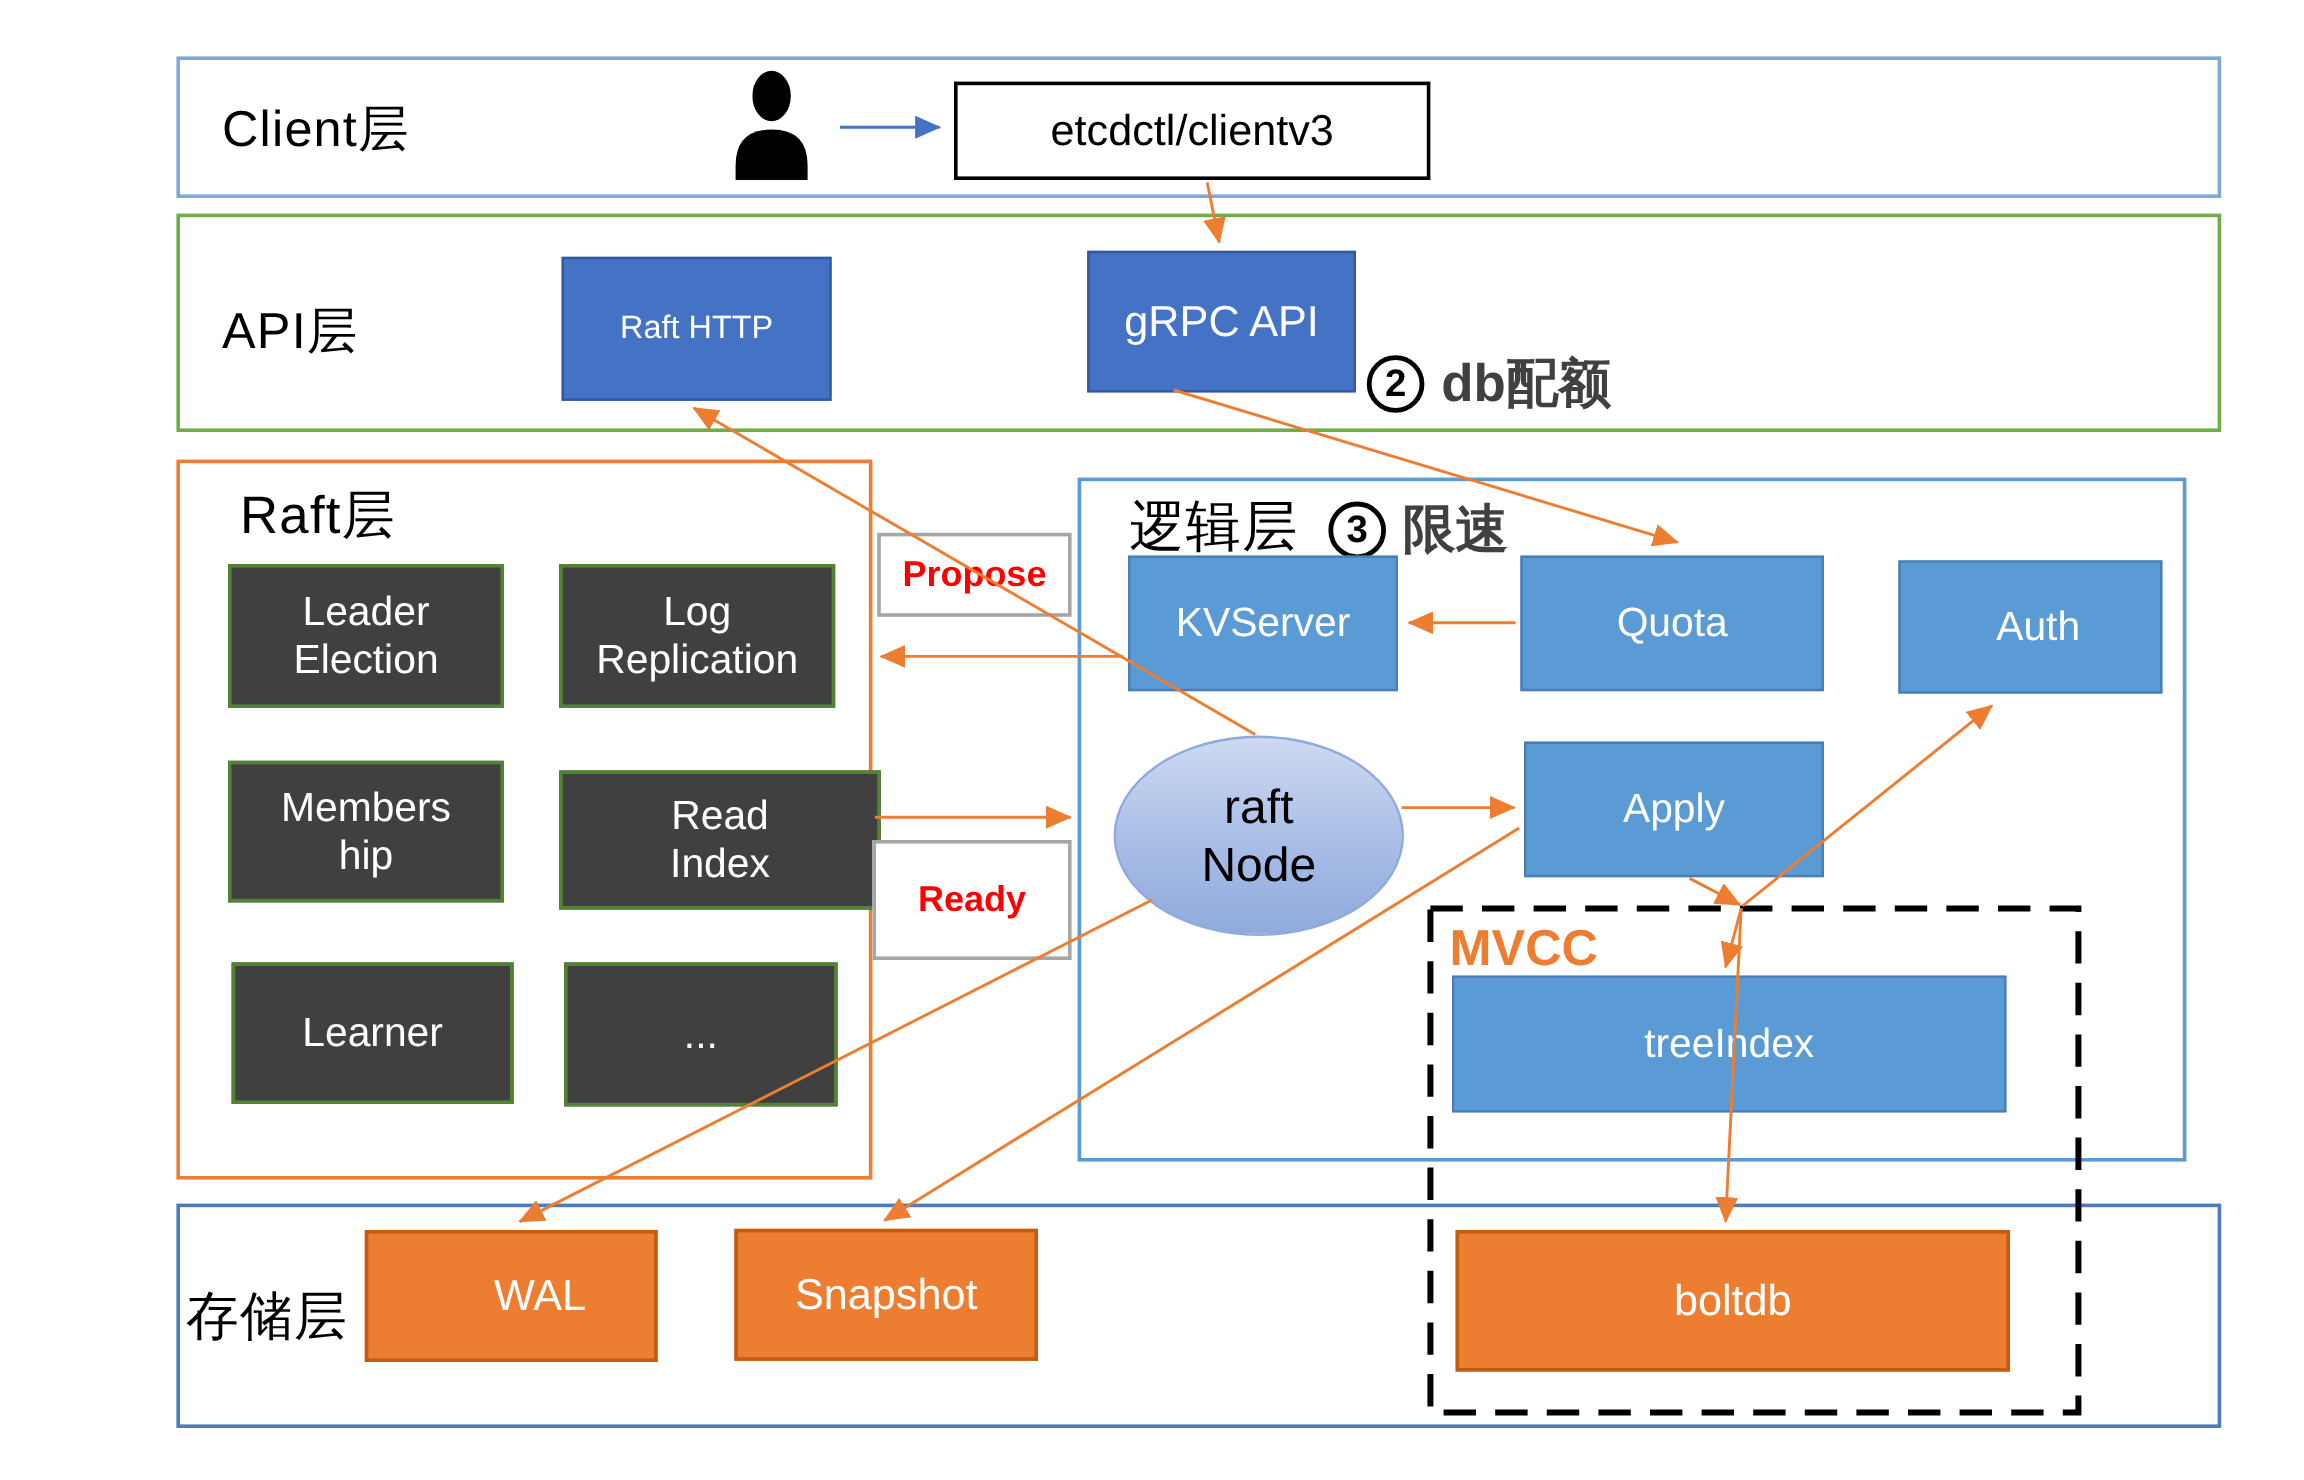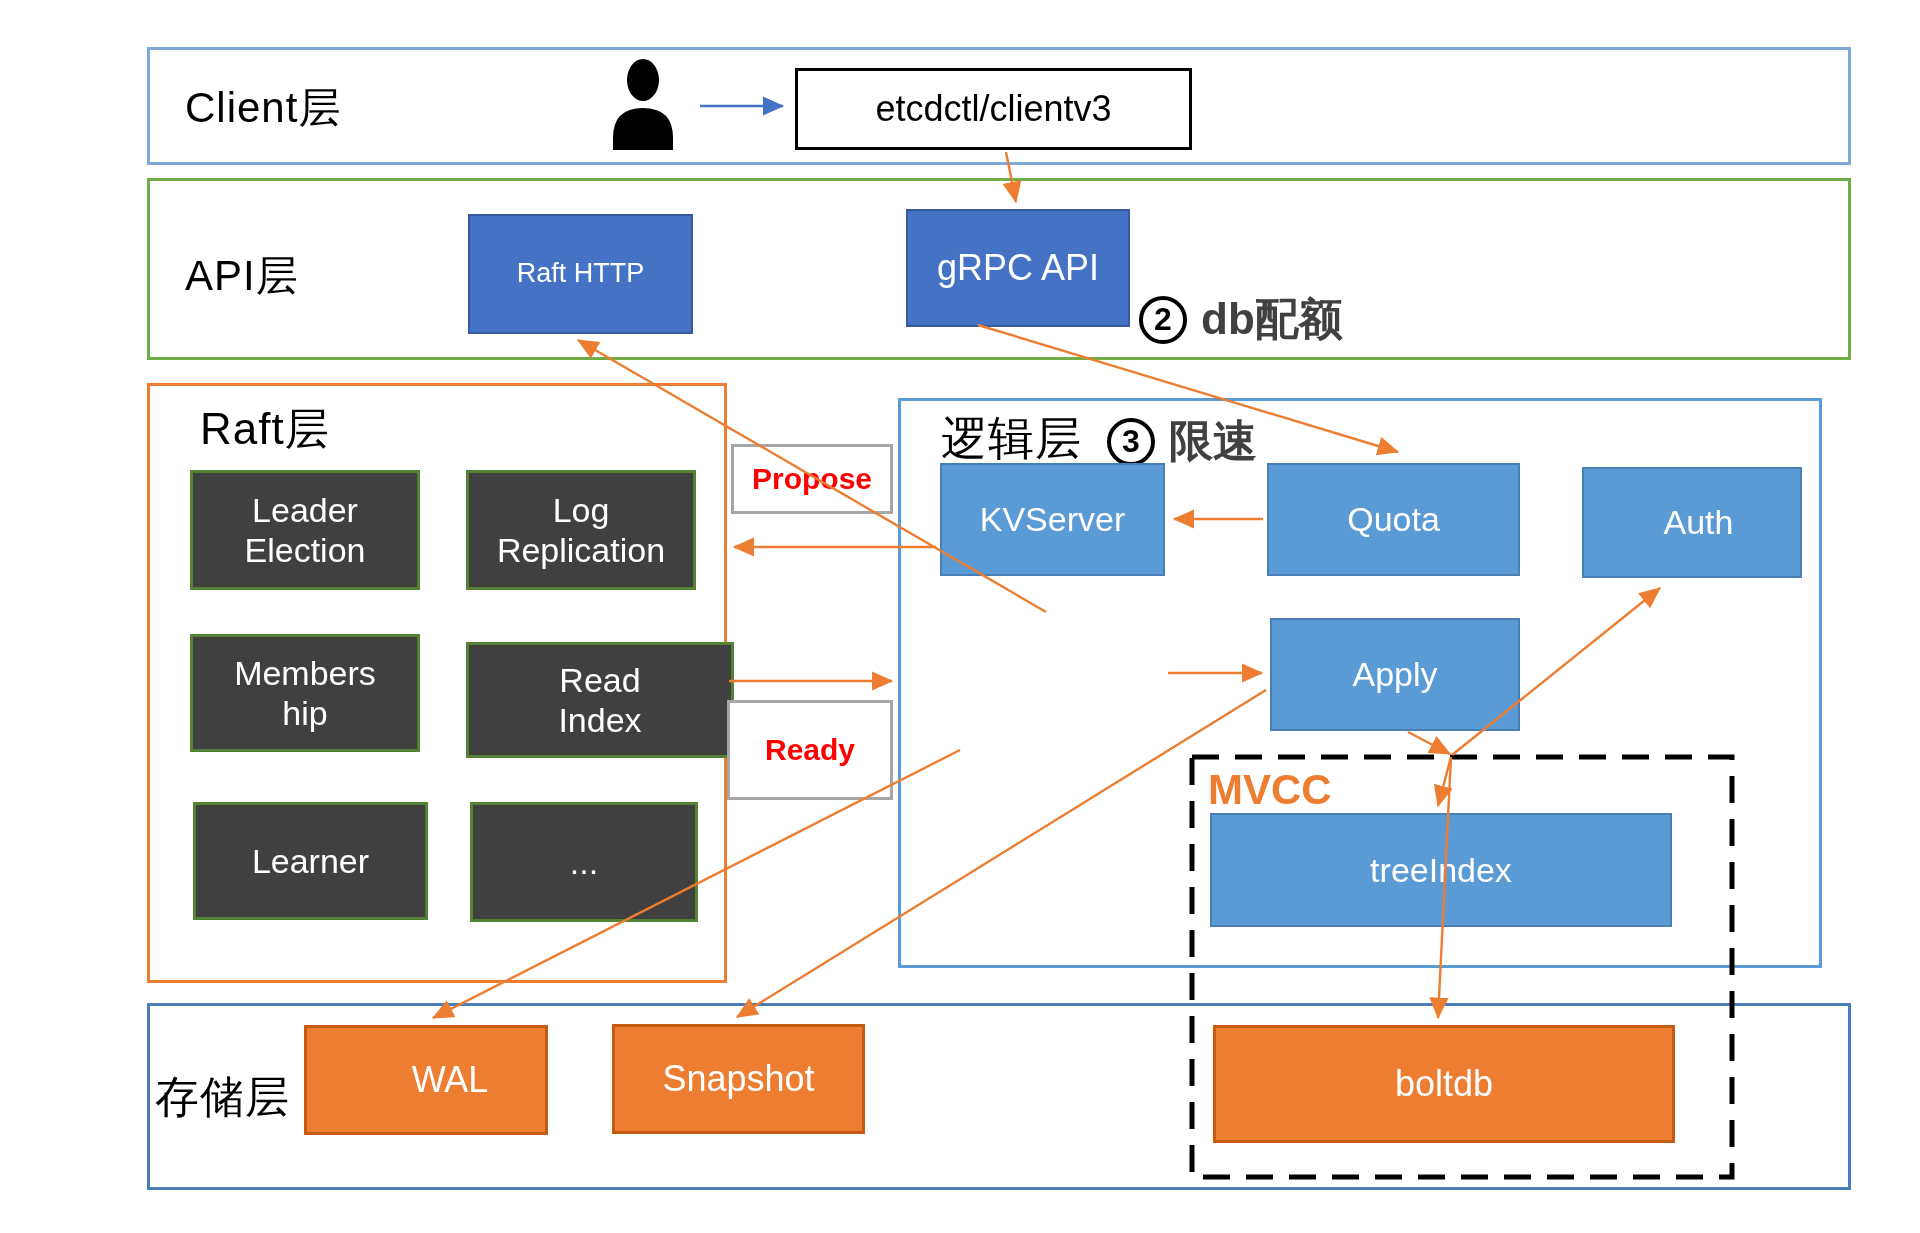--- a/index.html
+++ b/index.html
@@ -74,20 +74,22 @@
   <div class="box b-green" style="left:193px;top:802px;width:235px;height:118px;">Learner</div>
   <div class="box b-green" style="left:470px;top:802px;width:228px;height:120px;">...</div>
 
   <div class="box b-gray" style="left:731px;top:444px;width:162px;height:70px;">Propose</div>
   <div class="box b-gray" style="left:727px;top:700px;width:166px;height:100px;">Ready</div>
 
   <div class="box b-mblue" style="left:940px;top:463px;width:225px;height:113px;">KVServer</div>
   <div class="box b-mblue" style="left:1267px;top:463px;width:253px;height:113px;">Quota</div>
   <div class="box b-mblue" style="left:1582px;top:467px;width:220px;height:111px;padding-left:13px;">Auth</div>
   <div class="box b-mblue" style="left:1270px;top:618px;width:250px;height:113px;">Apply</div>
+  <div class="ellipse" style="left:928px;top:613px;width:238px;height:163px;">raft
+Node</div>
 
   <div class="mvcc-label" style="left:1208px;top:766px;">MVCC</div>
   <div class="box b-mblue" style="left:1210px;top:813px;width:462px;height:114px;">treeIndex</div>
 
   <div class="box b-orange" style="left:304px;top:1025px;width:244px;height:110px;font-size:36px;padding-left:48px;">WAL</div>
   <div class="box b-orange" style="left:612px;top:1024px;width:253px;height:110px;font-size:36px;">Snapshot</div>
   <div class="box b-orange" style="left:1213px;top:1025px;width:462px;height:118px;font-size:36px;">boltdb</div>
 
   <svg id="arrows" viewBox="0 0 1920 1233">
     <defs>

